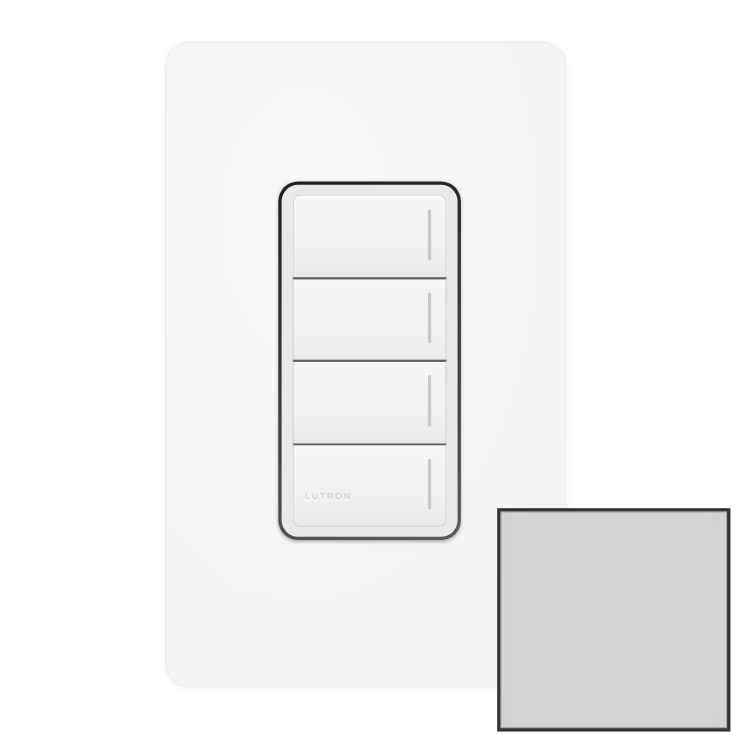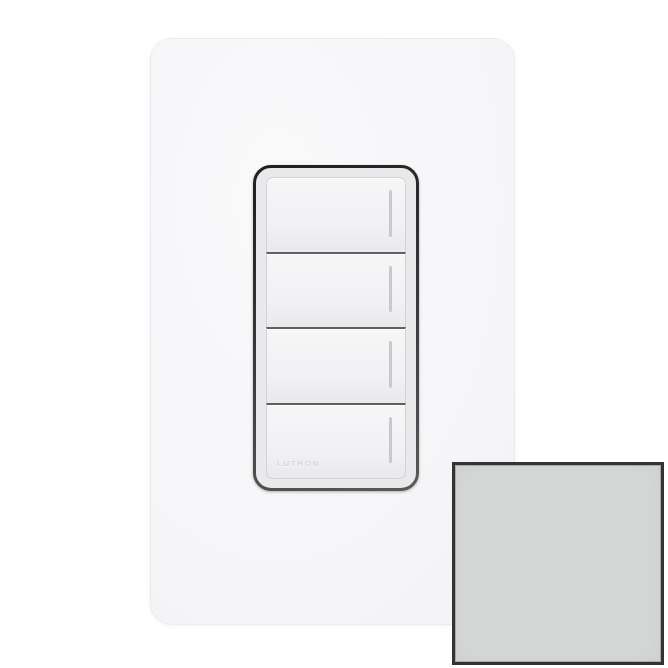--- a/index.html
+++ b/index.html
@@ -89,21 +89,21 @@
     top: 17%;
     height: 63%;
     width: 3px;
     border-radius: 2px;
     background: #c7c9ca;
   }
 
   .brand-engraving {
     position: absolute;
     left: 10px;
-    bottom: 10px;
+    bottom: 22px;
     font-size: 8px;
     line-height: 8px;
     font-weight: bold;
     letter-spacing: 1.6px;
     color: #d6d6d8;
     text-shadow: 0 1px 0 rgba(255,255,255,0.7);
     user-select: none;
   }
 
   

